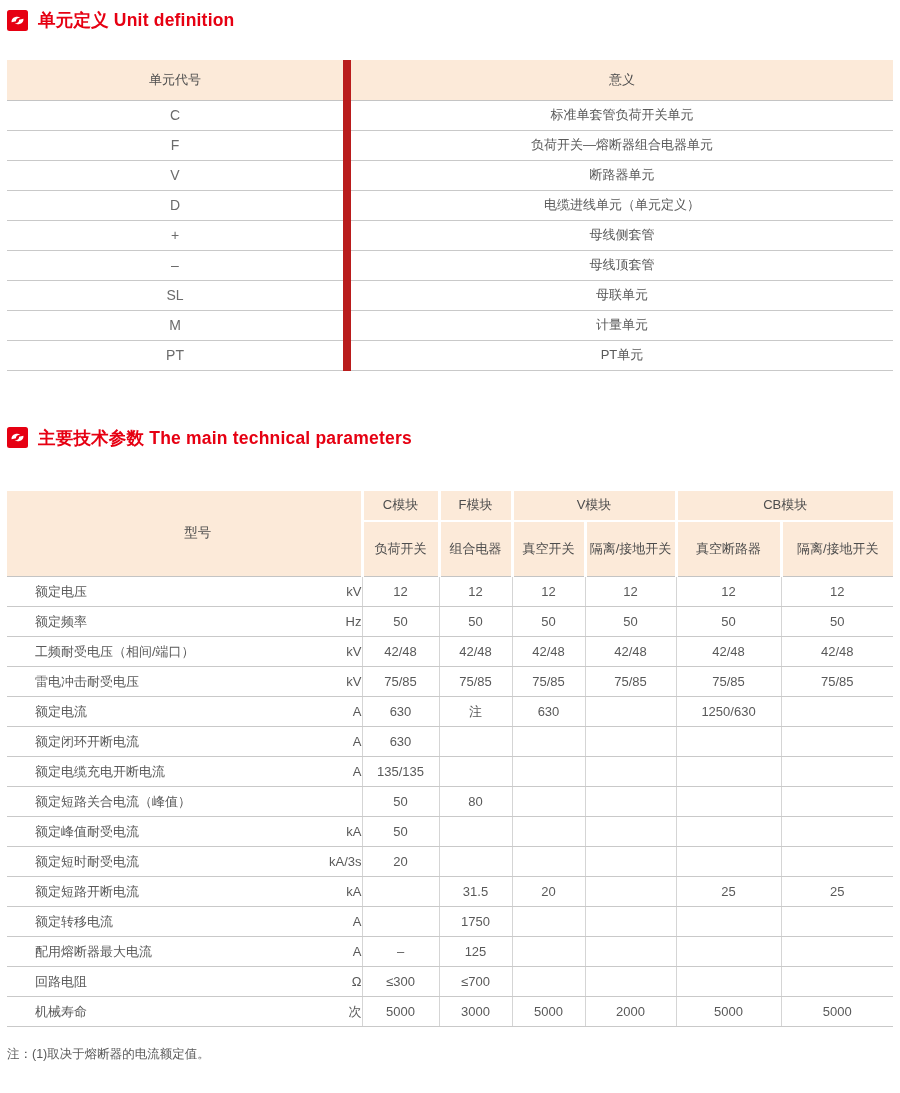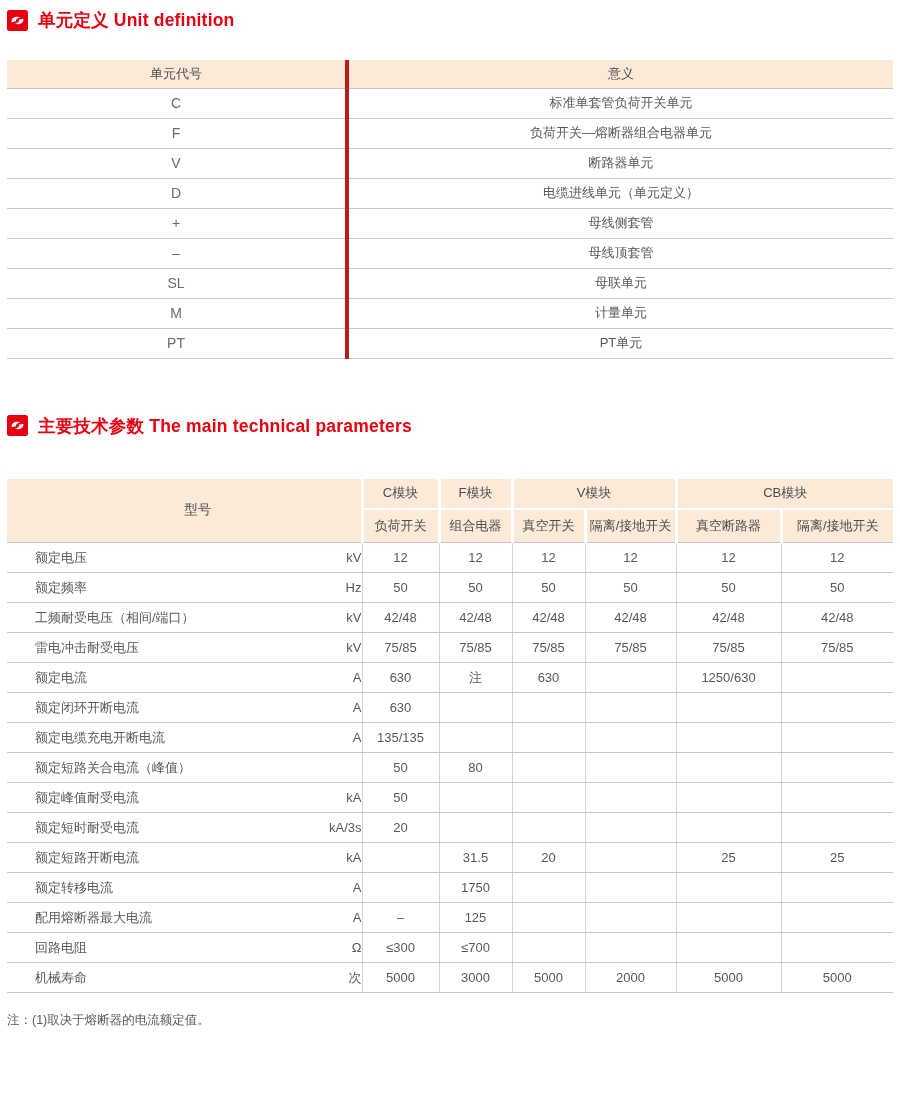--- a/index.html
+++ b/index.html
@@ -10,30 +10,30 @@
   .sec-title { display: flex; align-items: center; gap: 10px; margin-left: 7px; }
   .sec-title.first { padding-top: 8px; }
   .sec-title h2 { font-size: 17.5px; font-weight: 600; color: #e60012; letter-spacing: 0.2px; text-align: center; }
   .logo { display: inline-flex; width: 21px; height: 21px; flex: 0 0 auto; }
 
   table.t { border-collapse: collapse; table-layout: fixed; width: 886px; margin-left: 7px; font-size: 13px; color: #595959; }
   table.t th { font-weight: normal; color: #4d4d4d; background: #fcead9; }
 
   
   .t1 { margin-top: 28px; }
-  .t1 th { height: 28px; border-bottom: 1px solid #c4c4c4; }
+  .t1 th { height: 40px; border-bottom: 1px solid #c4c4c4; }
   .t1 td { height: 30px; text-align: center; border-bottom: 1px solid #c9c9c9; }
-  .t1 th:nth-child(2), .t1 td:nth-child(2) { border-left: 4px solid #b91c1c; }
+  .t1 th:nth-child(2), .t1 td:nth-child(2) { border-left: 8px solid #b91c1c; }
   .t1 td.code { font-size: 14px; color: #6b6b6b; }
 
   
   .t2 { margin-top: 41px; }
   .t2 thead th.model { text-align: center; padding-left: 28px; border-bottom: 1px solid #c4c4c4; font-size: 13.5px; }
   .t2 thead tr.grp-row th { height: 30px; }
-  .t2 thead tr.sub-row th { height: 34px; line-height: 1.25; }
+  .t2 thead tr.sub-row th { height: 56px; line-height: 1.25; }
   .t2 thead th.grp { border-left: 3px solid #ffffff; border-bottom: 2px solid #ffffff; }
   .t2 thead th.sub { border-left: 3px solid #ffffff; border-bottom: 1px solid #c4c4c4; }
   .t2 tbody td { height: 30px; border-bottom: 1px solid #c9c9c9; text-align: center; }
   .t2 tbody td.param { text-align: left; padding-left: 28px; }
   .t2 tbody td.unit { text-align: right; padding-left: 2px; }
   .t2 tbody td.val { border-left: 1px solid #d5d5d5; }
 
   .note { margin: 19px 0 0 7px; font-size: 12.5px; color: #595959; }
 </style>
 </head>

